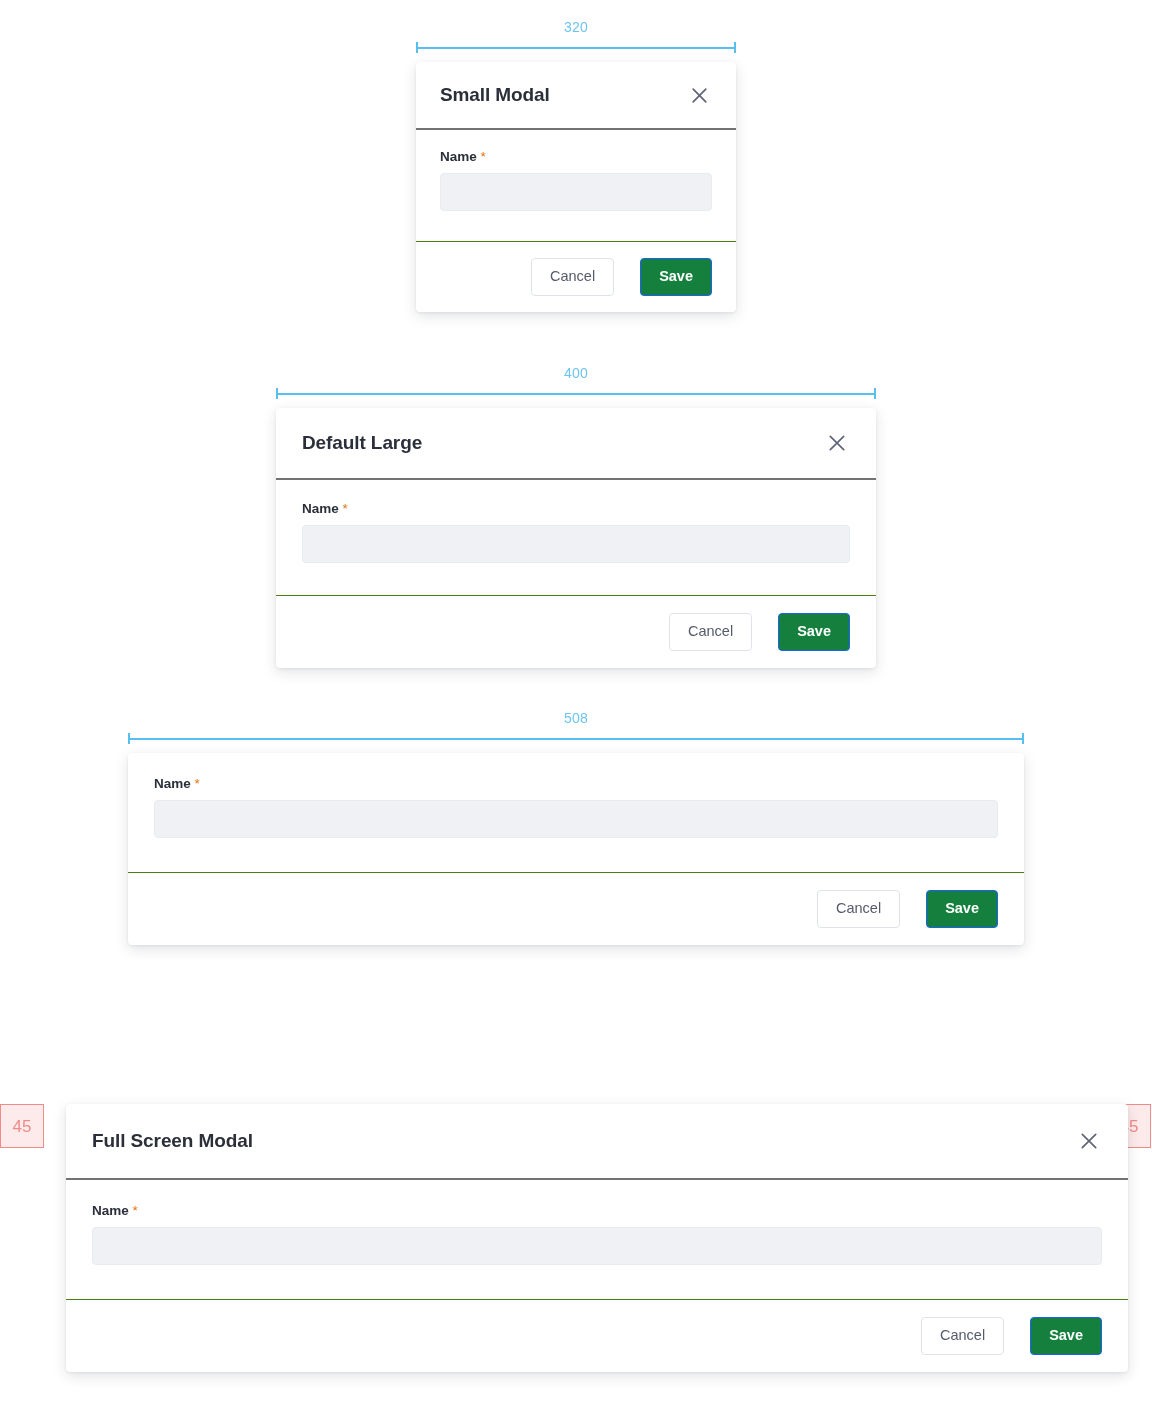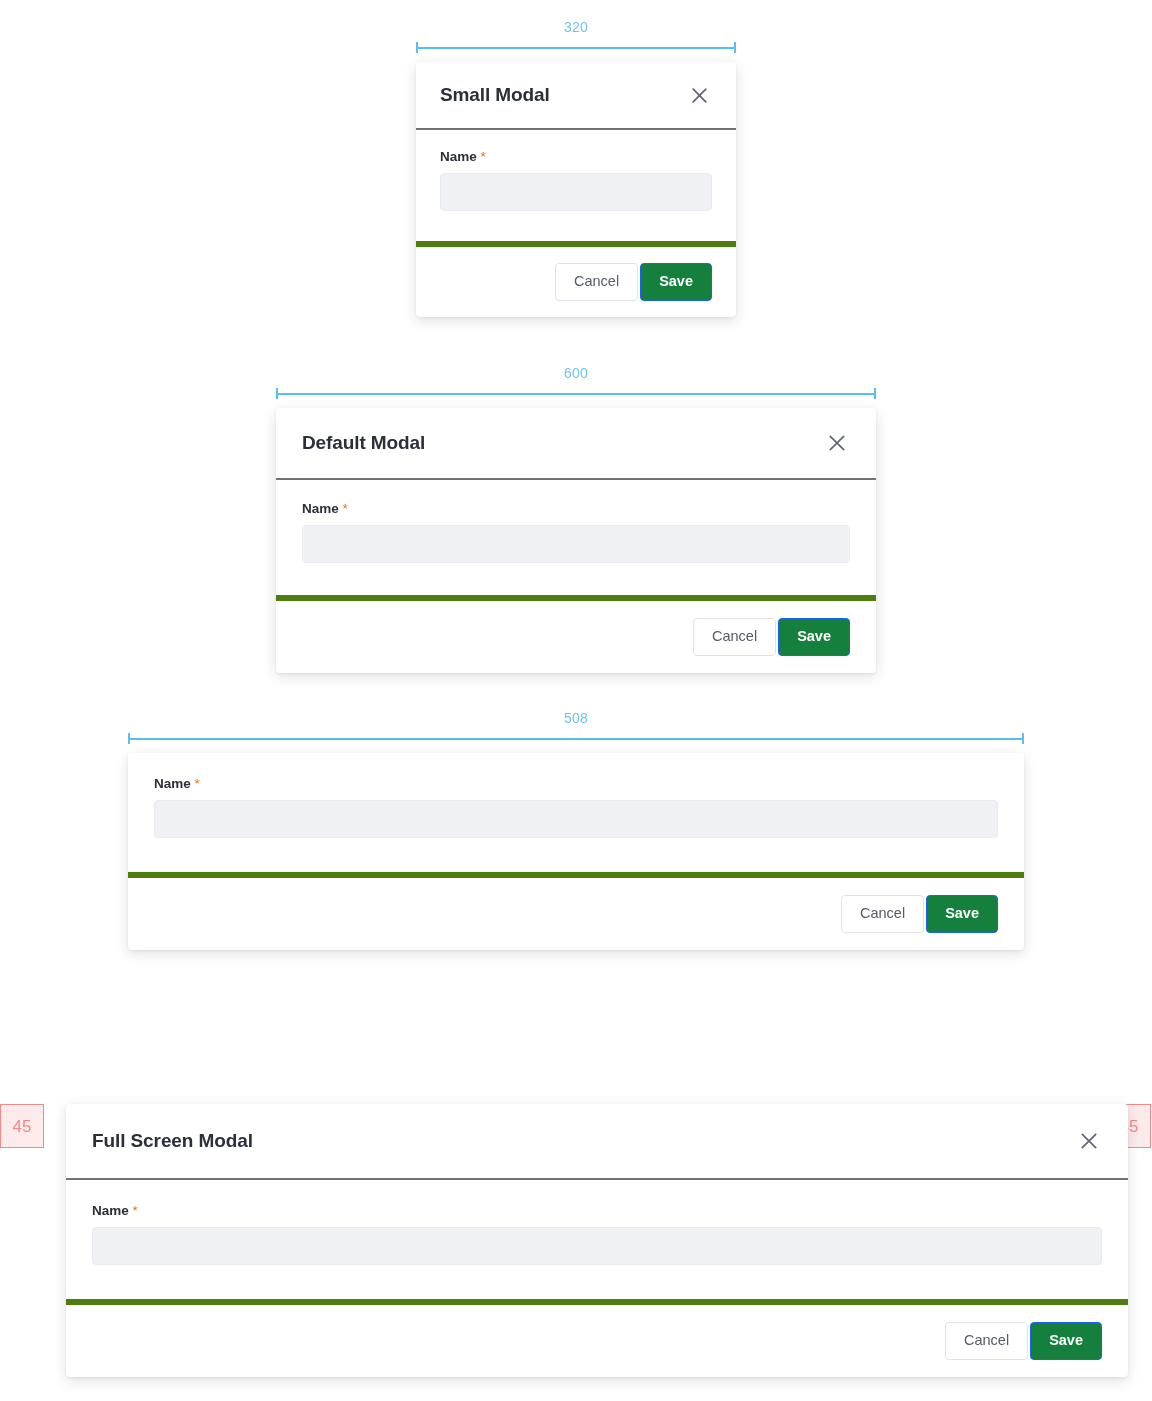--- a/index.html
+++ b/index.html
@@ -102,21 +102,21 @@
     height: 26px;
     display: flex;
     align-items: center;
     justify-content: center;
     cursor: pointer;
     flex: none;
   }
   .close-btn svg { display: block; }
 
   .modal-body {
-    border-bottom: 6px solid #4d7c0f;
+    border-bottom: 1px solid #4d7c0f;
   }
   .field-label {
     font-size: 13.5px;
     font-weight: bold;
     color: #2b2f3a;
     margin-bottom: 9px;
     line-height: 1;
   }
   .req-star {
     color: #e8700c;
@@ -134,21 +134,21 @@
     font-family: inherit;
     font-size: 14px;
     color: #2b2f3a;
     padding: 0 12px;
   }
 
   .modal-footer {
     display: flex;
     align-items: flex-start;
     justify-content: flex-end;
-    gap: 2px;
+    gap: 26px;
   }
   .btn {
     font-family: inherit;
     font-size: 14.5px;
     border-radius: 4px;
     cursor: pointer;
     line-height: 1;
     white-space: nowrap;
     padding: 0 18px;
     height: 38px;
@@ -215,31 +215,31 @@
       </div>
       <input class="text-input" type="text" value="" placeholder="" style="">
     </div>
     <div class="modal-footer">
       <button class="btn btn-cancel">Cancel</button>
       <button class="btn btn-save">Save</button>
     </div>
   </div>
 
   <div class="dim-block" style="left:276px; top:364px; width:600px;">
-    <div class="dim-label">600</div>
+    <div class="dim-label">400</div>
     <div class="dim-line">
       <span class="cap left"></span>
       <span class="bar"></span>
       <span class="cap right"></span>
     </div>
   </div>
 
   <div class="modal modal-default" style="left:276px; top:408px; width:600px;">
     <div class="modal-header">
-      <div class="modal-title">Default Modal</div>
+      <div class="modal-title">Default Large</div>
       <div class="close-btn">
         <svg width="16" height="16" viewBox="0 0 16 16" aria-hidden="true">
           <path d="M1.3 1.3 L14.7 14.7 M14.7 1.3 L1.3 14.7" stroke="#5f6478" stroke-width="1.7" stroke-linecap="round"></path>
         </svg>
       </div>
     </div>
     <div class="modal-body">
       <div class="field-label">
         <span>Name</span>
         <span class="req-star">*</span>

